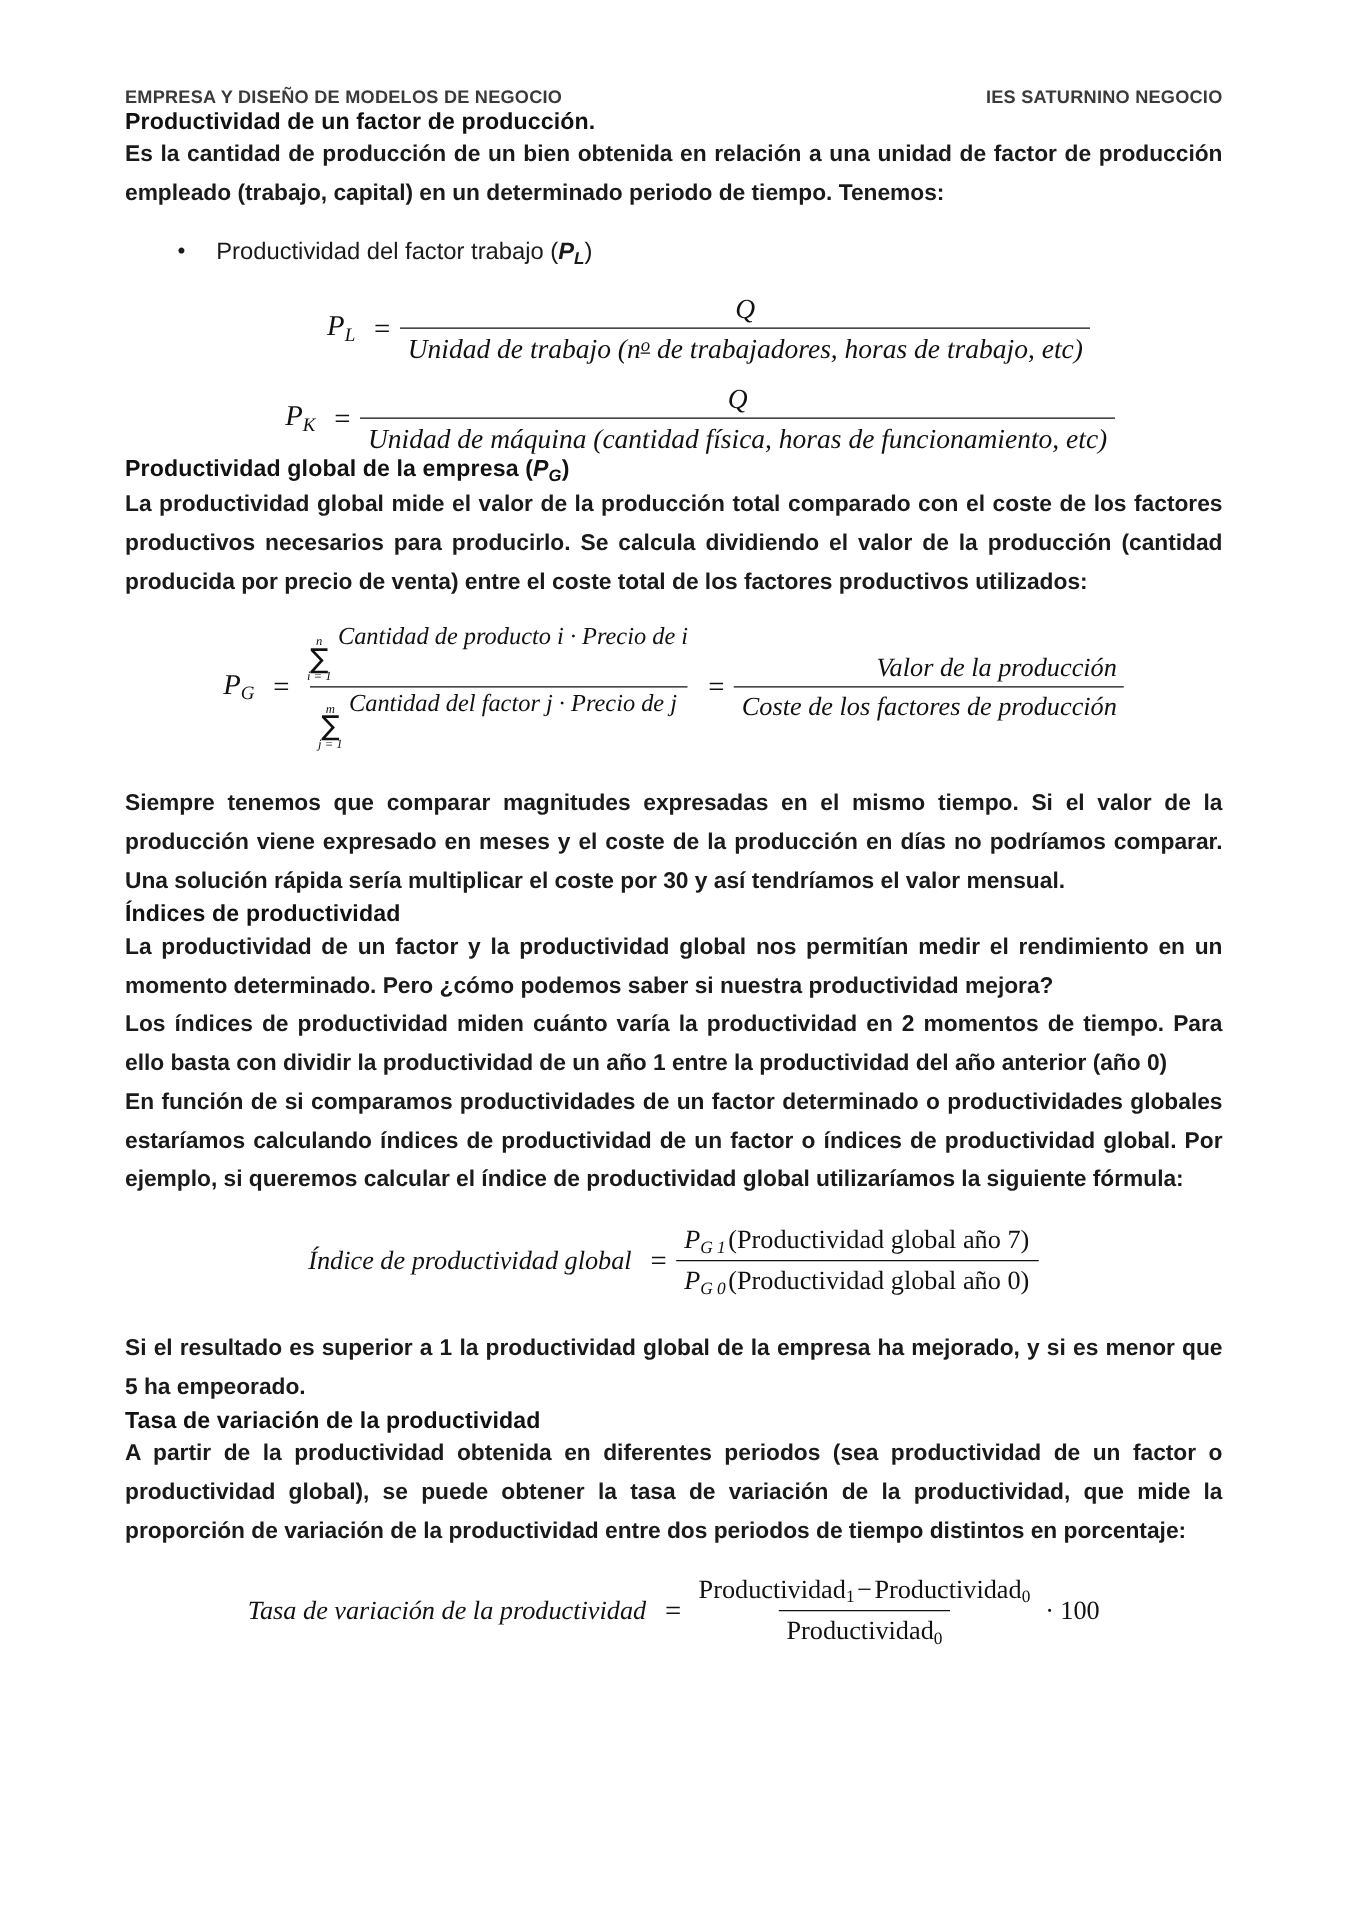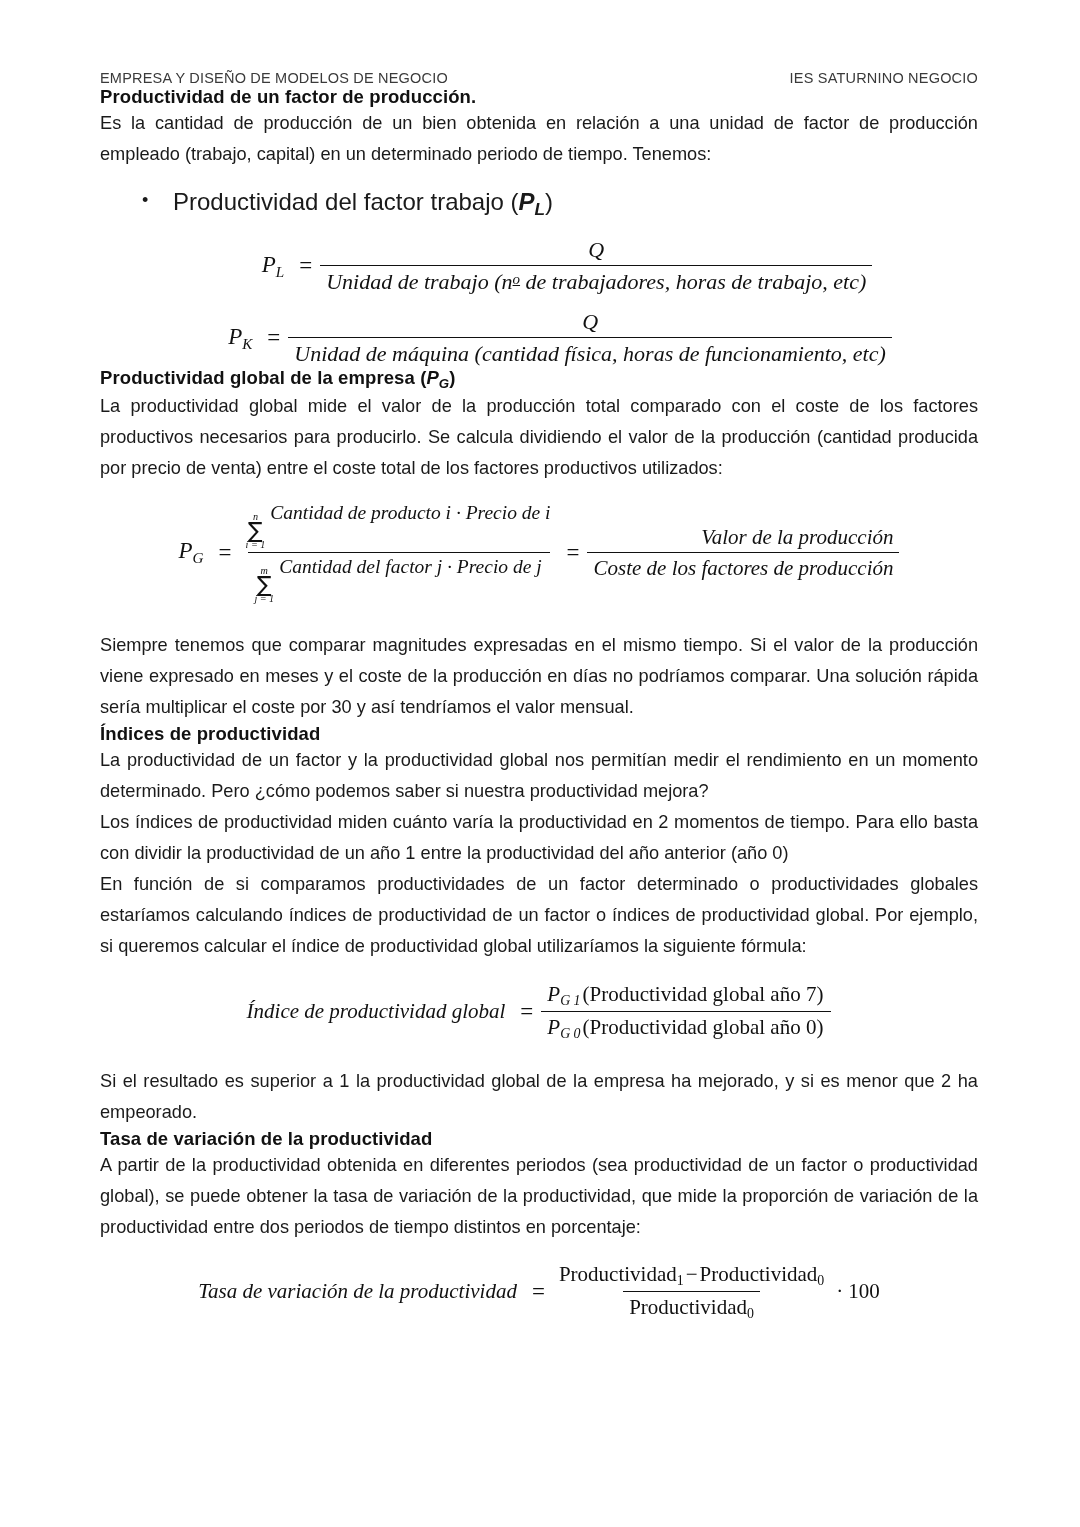--- a/index.html
+++ b/index.html
@@ -28,21 +28,21 @@
 
   
   .doc-header {
     display: flex;
     justify-content: space-between;
     align-items: baseline;
     padding-top: 70px;
     font-size: 14.5px;
     letter-spacing: 0.2px;
     color: #3a3a3a;
-    font-weight: 400;
+    font-weight: 700;
   }
   .doc-header .hdr-right { text-align: right; }
 
   
   h2.sec-heading {
     font-size: 18.5px;
     font-weight: 600;
     color: #111111;
     margin: 0;
     letter-spacing: 0.1px;
@@ -64,35 +64,35 @@
   }
 
   
   p.body {
     font-size: 18.2px;
     line-height: 31px;
     margin: 0;
     color: #1a1a1a;
     text-align: justify;
     text-justify: inter-word;
-    font-weight: 400;
+    font-weight: 700;
   }
   .p-gap { margin-top: 19px; }
   .p-gap-sm { margin-top: 17px; }
 
   
   ul.bullets {
     list-style: none;
     margin: 16px 0 0 0;
     padding: 0;
   }
   ul.bullets li {
     position: relative;
     padding-left: 73px;
-    font-size: 24px;
+    font-size: 19px;
     line-height: 31px;
     color: #1a1a1a;
   }
   ul.bullets li::before {
     content: "\2022";
     position: absolute;
     left: 42px;
     top: -1px;
     font-size: 18px;
     color: #1a1a1a;
@@ -304,21 +304,21 @@
       <span class="mrow">
         <span class="lhs" style="font-size:21px">Índice de productividad global</span>
         <span class="eq upright">=</span>
         <span class="frac">
           <span class="num"><span>P</span><span class="gsub">G 1</span><span class="upright thin">(Productividad global año 7)</span></span>
           <span class="den"><span>P</span><span class="gsub">G 0</span><span class="upright thin">(Productividad global año 0)</span></span>
         </span>
       </span>
     </div>
 
-    <p class="body" style="margin-top:24px">Si el resultado es superior a 1 la productividad global de la empresa ha mejorado, y si es menor que 2 ha empeorado.</p>
+    <p class="body" style="margin-top:24px">Si el resultado es superior a 1 la productividad global de la empresa ha mejorado, y si es menor que 5 ha empeorado.</p>
 
     <h2 class="sec-heading h-gap-4"><span>Tasa de variación de la productividad</span></h2>
 
     <p class="body p-gap">A partir de la productividad obtenida en diferentes periodos (sea productividad de un factor o productividad global), se puede obtener la tasa de variación de la productividad, que mide la proporción de variación de la productividad entre dos periodos de tiempo distintos en porcentaje:</p>
 
     <div class="formula-block fb-tasa math f-21">
       <span class="mrow">
         <span class="lhs" style="font-size:21px">Tasa de variación de la productividad</span>
         <span class="eq upright">=</span>
         <span class="frac">

